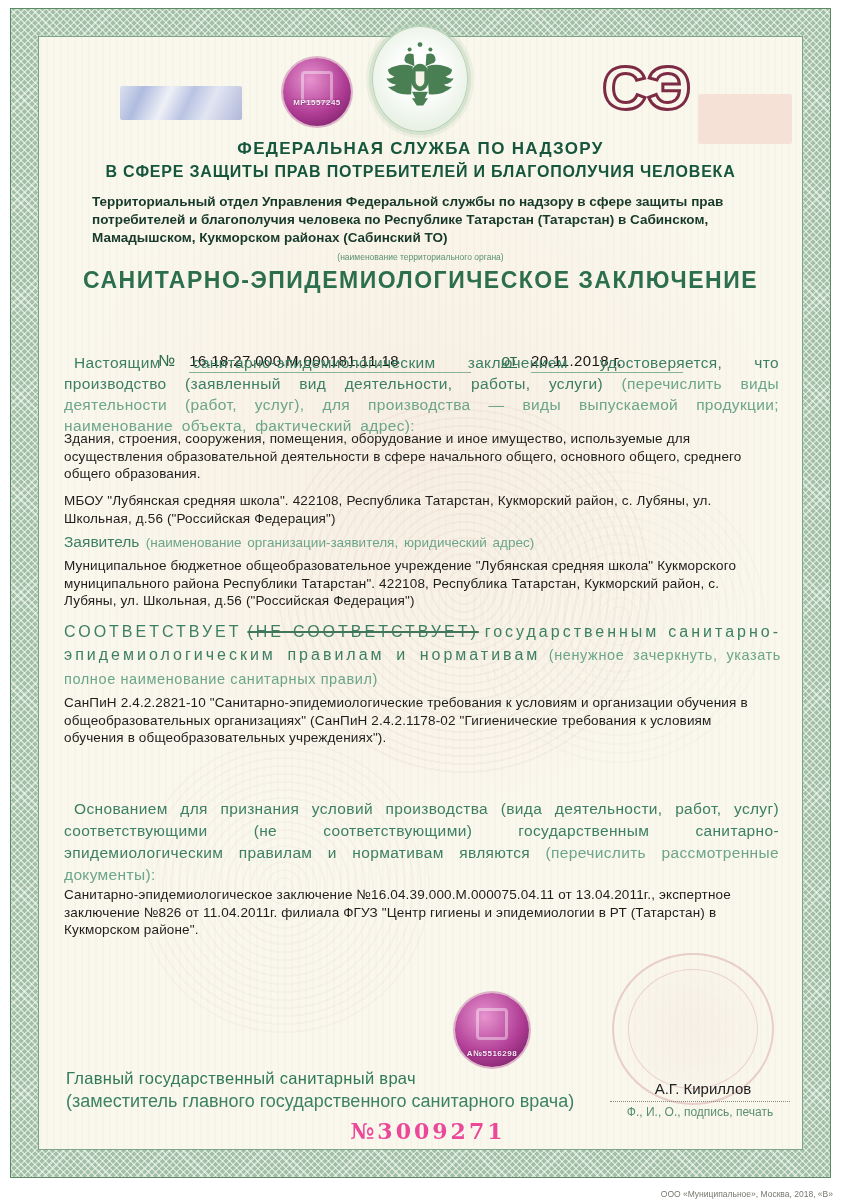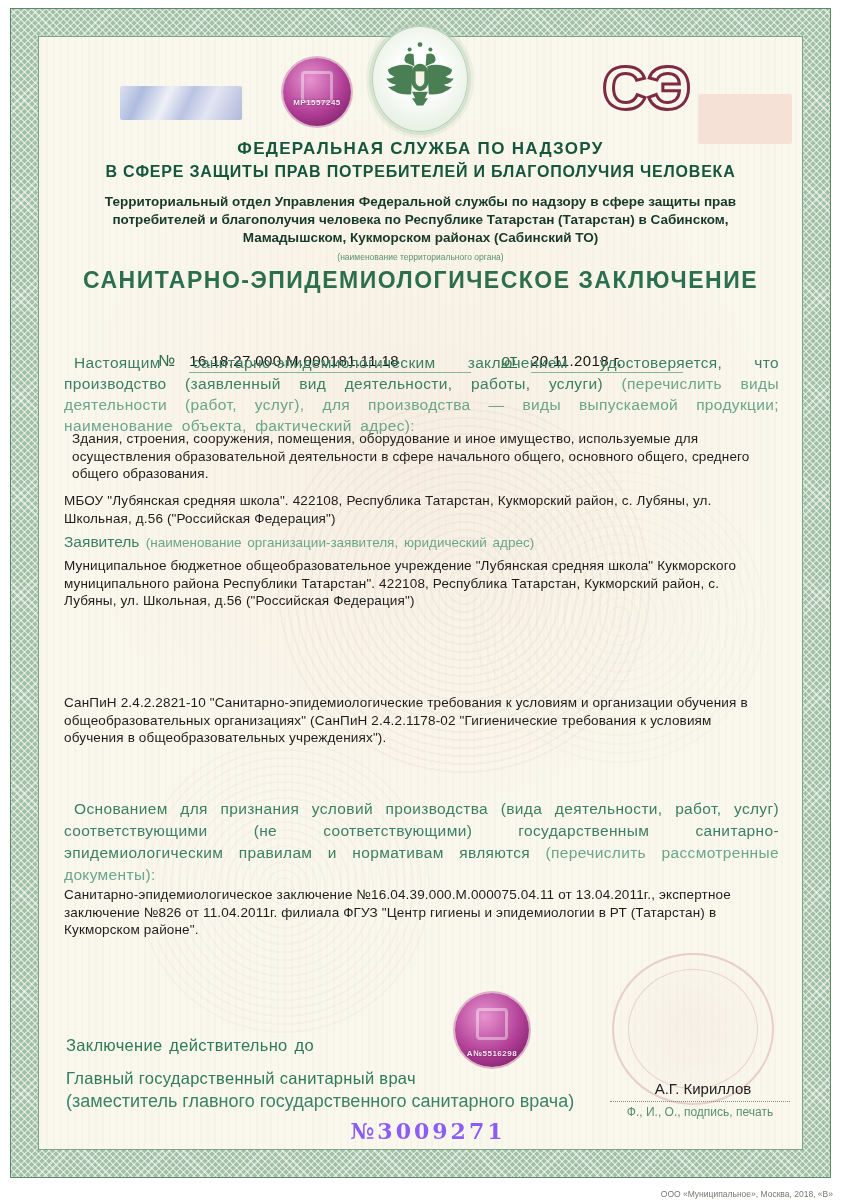--- a/index.html
+++ b/index.html
@@ -73,42 +73,42 @@
   }
   @supports not (-webkit-text-stroke: 1px black) { .se-logo { color:#7d2a45; } }
   .pink-rect { position:absolute; left:698px; top:94px; width:94px; height:50px;
     background:#f5ddd4; opacity:.85; border-radius:3px; }
 
   
   .agency1 { position:absolute; left:0; right:0; top:139px; text-align:center;
     font-size:17px; font-weight:bold; letter-spacing:1.3px; color:#15563c; }
   .agency2 { position:absolute; left:0; right:0; top:163px; text-align:center;
     font-size:16px; font-weight:bold; letter-spacing:.8px; color:#15563c; }
-  .territorial { position:absolute; left:92px; right:92px; top:193px; text-align:center;
+  .territorial { position:absolute; left:92px; right:92px; top:193px; text-align:left;
     font-size:13.5px; font-weight:bold; line-height:18px; color:#17392a; }
   .terr-caption { position:absolute; left:0; right:0; top:252px; text-align:center;
     font-size:8.5px; color:#5a916f; }
   .doc-title { position:absolute; left:0; right:0; top:267px; text-align:center;
     font-size:23px; font-weight:bold; letter-spacing:1.5px; color:#2c6f4e; }
 
   .numrow { position:absolute; left:158px; top:304px; display:flex; align-items:flex-end; }
   .numrow .lbl { font-size:16px; color:#2d6b4d; padding-bottom:3px; }
   .numrow .val { font-size:15px; color:#161616; letter-spacing:.4px; text-align:left;
     border-bottom:1px solid #86b394; padding-bottom:3px;margin-top:48px; }
   .numrow .num { width:282px; margin-left:14px; }
   .numrow .ot  { margin-left:30px;text-decoration:underline; }
   .numrow .date{ width:152px; margin-left:14px; }
 
   
   .green-p { color:#3c7f63; font-size:15.5px; line-height:21px; letter-spacing:.35px;
     word-spacing:4px; text-align:justify; }
   .green-cap { color:#6ca68a; }
   .black-p { color:#1d1d1b; font-size:13.5px; line-height:17.5px; letter-spacing:.15px; }
   .p-intro { position:absolute; left:64px; right:62px; top:352px; text-indent:10px; }
-  .p-object { position:absolute; left:64px; right:70px; top:430px;margin-left:8px; }
+  .p-object { position:absolute; left:64px; right:70px; top:430px; }
   .p-address { position:absolute; left:64px; right:70px; top:492px; }
   .p-applicant-label { position:absolute; left:64px; right:62px; top:533px;
     font-size:15.5px; color:#3c7f63; word-spacing:2px; }
   .p-applicant-label .green-cap { font-size:13.5px; }
   .p-applicant { position:absolute; left:64px; right:70px; top:557px; }
   .p-conform { position:absolute; left:64px; right:60px; top:620px;
     color:#3c7f63; font-size:15.5px; line-height:23px; text-align:justify; }
   .caps { letter-spacing:3px; font-size:16px; }
   .struck { text-decoration: line-through; text-decoration-thickness:2px; text-decoration-color:#41755c; }
   .p-conform .green-cap { font-size:14.5px; letter-spacing:.6px; }
@@ -129,21 +129,21 @@
     letter-spacing:.3px; }
   .signer2 { position:absolute; left:66px; top:1091px; font-size:18px; color:#3c8263; }
   .sig-name { position:absolute; left:618px; top:1080px; width:170px; text-align:center;
     font-size:15px; color:#222; }
   .sig-line { position:absolute; left:610px; top:1082px; width:180px; height:20px;
     border-bottom:1px dotted #8a8a84; }
   .sig-caption { position:absolute; left:610px; top:1105px; width:180px; text-align:center;
     font-size:12px; color:#5a8f72; }
   .form-number { position:absolute; left:0; right:0; top:1118px; text-align:center;
     font-family:"DejaVu Serif", serif; font-size:22px; font-weight:bold;
-    letter-spacing:3px; color:#8b5cf6;padding-left:15px; }
+    letter-spacing:3px; color:#ec4899;padding-left:15px; }
   .printer-note { position:absolute; right:8px; bottom:1px; font-size:8.5px; color:#77776f; }
 </style>
 </head>
 <body>
 
 <div class="page">
   <div class="border-band"></div>
   <div class="inner">
     <div class="rosette r1"></div>
     <div class="rosette r2"></div>
@@ -193,35 +193,40 @@
 
   <p class="black-p p-object">Здания, строения, сооружения, помещения, оборудование и иное имущество, используемые для осуществления образовательной деятельности в сфере начального общего, основного общего, среднего общего образования.</p>
   <p class="black-p p-address">МБОУ "Лубянская средняя школа". 422108, Республика Татарстан, Кукморский район, с. Лубяны, ул. Школьная, д.56 ("Российская Федерация")</p>
 
   <p class="p-applicant-label">
     <span>Заявитель</span>
     <span class="green-cap">(наименование организации-заявителя, юридический адрес)</span>
   </p>
   <p class="black-p p-applicant">Муниципальное бюджетное общеобразовательное учреждение "Лубянская средняя школа" Кукморского муниципального района Республики Татарстан". 422108, Республика Татарстан, Кукморский район, с. Лубяны, ул. Школьная, д.56 ("Российская Федерация")</p>
 
+  <p class="p-conform">
+    <span class="caps">СООТВЕТСТВУЕТ</span>
+    <span class="caps struck">(НЕ СООТВЕТСТВУЕТ)</span>
+    <span class="caps">государственным санитарно-эпидемиологическим правилам и нормативам</span>
+    <span class="green-cap">(ненужное зачеркнуть, указать полное наименование санитарных правил)</span>
+  </p>
 
   <p class="black-p p-sanpin">СанПиН 2.4.2.2821-10 "Санитарно-эпидемиологические требования к условиям и организации обучения в общеобразовательных организациях" (СанПиН 2.4.2.1178-02 "Гигиенические требования к условиям обучения в общеобразовательных учреждениях").</p>
 
   <p class="green-p p-basis">
     <span>Основанием для признания условий производства (вида деятельности, работ, услуг) соответствующими (не соответствующими) государственным санитарно-эпидемиологическим правилам и нормативам являются</span>
     <span class="green-cap">(перечислить рассмотренные документы):</span>
   </p>
   <p class="black-p p-docs">Санитарно-эпидемиологическое заключение №16.04.39.000.М.000075.04.11 от 13.04.2011г., экспертное заключение №826 от 11.04.2011г. филиала ФГУЗ "Центр гигиены и эпидемиологии в РТ (Татарстан) в Кукморском районе".</p>
 
   <div class="stamp"></div>
   <div class="holo-circle holo-bottom">
     <span class="holo-num">А№5516298</span>
   </div>
 
-  <div class="validity">Заключение действительно до</div>
   <div class="signer1">Главный государственный санитарный врач</div>
   <div class="signer2">(заместитель главного государственного санитарного врача)</div>
 
   <div class="sig-line"></div>
   <div class="sig-name">А.Г. Кириллов</div>
   <div class="sig-caption">Ф., И., О., подпись, печать</div>
 
   <div class="form-number">№3009271</div>
   <div class="printer-note">ООО «Муниципальное», Москва, 2018, «В»</div>
 </div>

